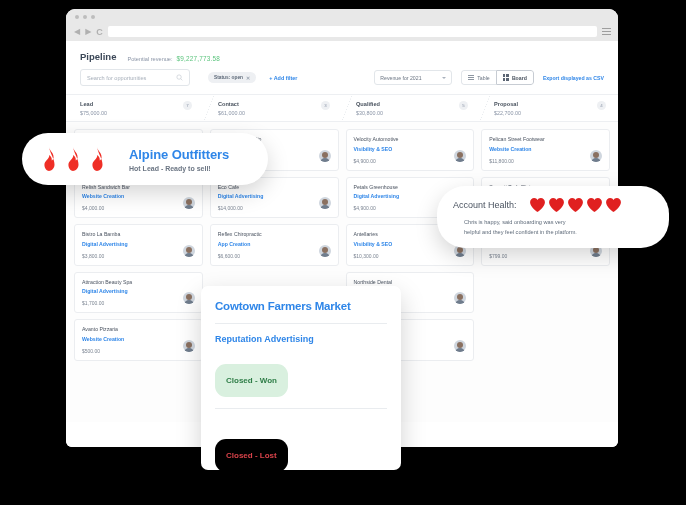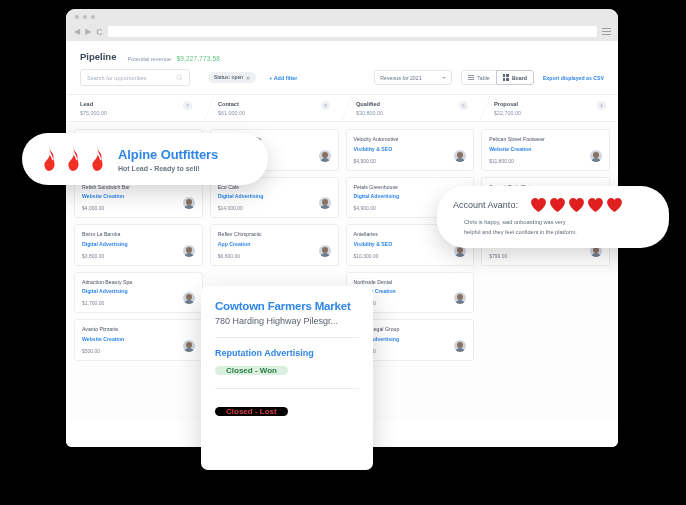--- a/index.html
+++ b/index.html
@@ -126,48 +126,48 @@
                   border-radius:50%; background:#8a7060; }
   .avatar .body { position:absolute; left:1px; top:8px; width:10px; height:7px;
                   border-radius:5px 5px 0 0; background:#6f7c8c; }
 
   
   .pill {
     position: absolute; background: #fff; border-radius: 26px;
     box-shadow: 0 8px 22px rgba(0,0,0,.17);
     display: flex; align-items: center;
   }
-  #hotlead { left: 22px; top: 133px; width: 246px; height: 52px; padding: 0 16px; gap: 10px; }
+  #hotlead { left: 22px; top: 133px; width: 246px; height: 52px; padding: 0 16px; gap: 21px; }
   .flames { display: flex; gap: 2px; }
   .ho-title { font-size: 13px; font-weight: 700; color: #2f86e8; letter-spacing: -.1px; }
   .ho-sub { font-size: 7px; color: #6b7583; margin-top: 3px; font-weight: 600; }
 
   #health {
     left: 437px; top: 186px; width: 232px; height: 62px;
     border-radius: 28px; flex-direction: column; align-items: flex-start;
     justify-content: center; padding: 0 16px;
   }
   .hh-row { display: flex; align-items: center; gap: 12px; }
   .hh-label { font-size: 9px; color: #4a5360; }
   .hearts { display: flex; gap: 2px; }
   .hh-note { font-size: 5.6px; color: #5f6b7a; line-height: 1.65; margin-top: 5px; padding-left: 11px; }
 
   #cowtown {
-    position: absolute; left: 201px; top: 286px; width: 172px; height: 184px;
+    position: absolute; left: 201px; top: 286px; width: 200px; height: 184px;
     background: #fff; border-radius: 7px;
     box-shadow: 0 10px 26px rgba(0,0,0,.18);
     padding: 14px 14px 0 14px;
   }
   .cw-title { font-size: 11.5px; font-weight: 700; color: #2f86e8; letter-spacing: -.2px; }
   .cw-addr { font-size: 9px; color: #59616c; margin-top: 4px; }
   .cw-sep { height: 1px; background: #e9ecef; margin: 11px 0 10px 0; }
   .cw-svc { font-size: 9px; font-weight: 700; color: #2f86e8; }
   .badge {
-    display: inline-block; margin-top: 8px;
-    padding: 0 11px; border-radius: 11px;
+    display: inline-block; margin-top: 20px;
+    padding: 12px 11px; border-radius: 11px;
     font-size: 8px; font-weight: 700;
   }
   .badge.won { background: #d9f0df; color: #2e7d47; }
   .badge.lost { background: #000000; color: #d9434a; }
 </style>
 </head>
 <body>
 
 <div class="stage">
 
@@ -449,21 +449,21 @@
         </svg>
       </span>
     <span>
       <div class="ho-title">Alpine Outfitters</div>
       <div class="ho-sub">Hot Lead - Ready to sell!</div>
     </span>
   </div>
 
   <div class="pill" id="health">
     <div class="hh-row">
-      <span class="hh-label">Account Avanto:</span>
+      <span class="hh-label">Account Health:</span>
       <span class="hearts">
           <svg width="17" height="16" viewBox="0 0 24 22">
             <path d="M12 21 C12 21 1.5 14 1.5 7.2 C1.5 3.4 4.3 1 7.3 1 C9.6 1 11.2 2.4 12 3.8 C12.8 2.4 14.4 1 16.7 1 C19.7 1 22.5 3.4 22.5 7.2 C22.5 14 12 21 12 21 Z" fill="#e02020"></path>
           </svg>
           <svg width="17" height="16" viewBox="0 0 24 22">
             <path d="M12 21 C12 21 1.5 14 1.5 7.2 C1.5 3.4 4.3 1 7.3 1 C9.6 1 11.2 2.4 12 3.8 C12.8 2.4 14.4 1 16.7 1 C19.7 1 22.5 3.4 22.5 7.2 C22.5 14 12 21 12 21 Z" fill="#e02020"></path>
           </svg>
           <svg width="17" height="16" viewBox="0 0 24 22">
             <path d="M12 21 C12 21 1.5 14 1.5 7.2 C1.5 3.4 4.3 1 7.3 1 C9.6 1 11.2 2.4 12 3.8 C12.8 2.4 14.4 1 16.7 1 C19.7 1 22.5 3.4 22.5 7.2 C22.5 14 12 21 12 21 Z" fill="#e02020"></path>
           </svg>
@@ -476,21 +476,20 @@
         </span>
     </div>
     <div class="hh-note">
       <div>Chris is happy, said onboarding was very</div>
       <div>helpful and they feel confident in the platform.</div>
     </div>
   </div>
 
   <div id="cowtown">
     <div class="cw-title">Cowtown Farmers Market</div>
-    <div class="cw-addr">780 Harding Highway Pilesgr...</div>
     <div class="cw-sep"></div>
     <div class="cw-svc">Reputation Advertising</div>
     <span class="badge won">Closed - Won</span>
     <div class="cw-sep"></div>
     <span class="badge lost">Closed - Lost</span>
   </div>
 
 </div>
 
 </body></html>

